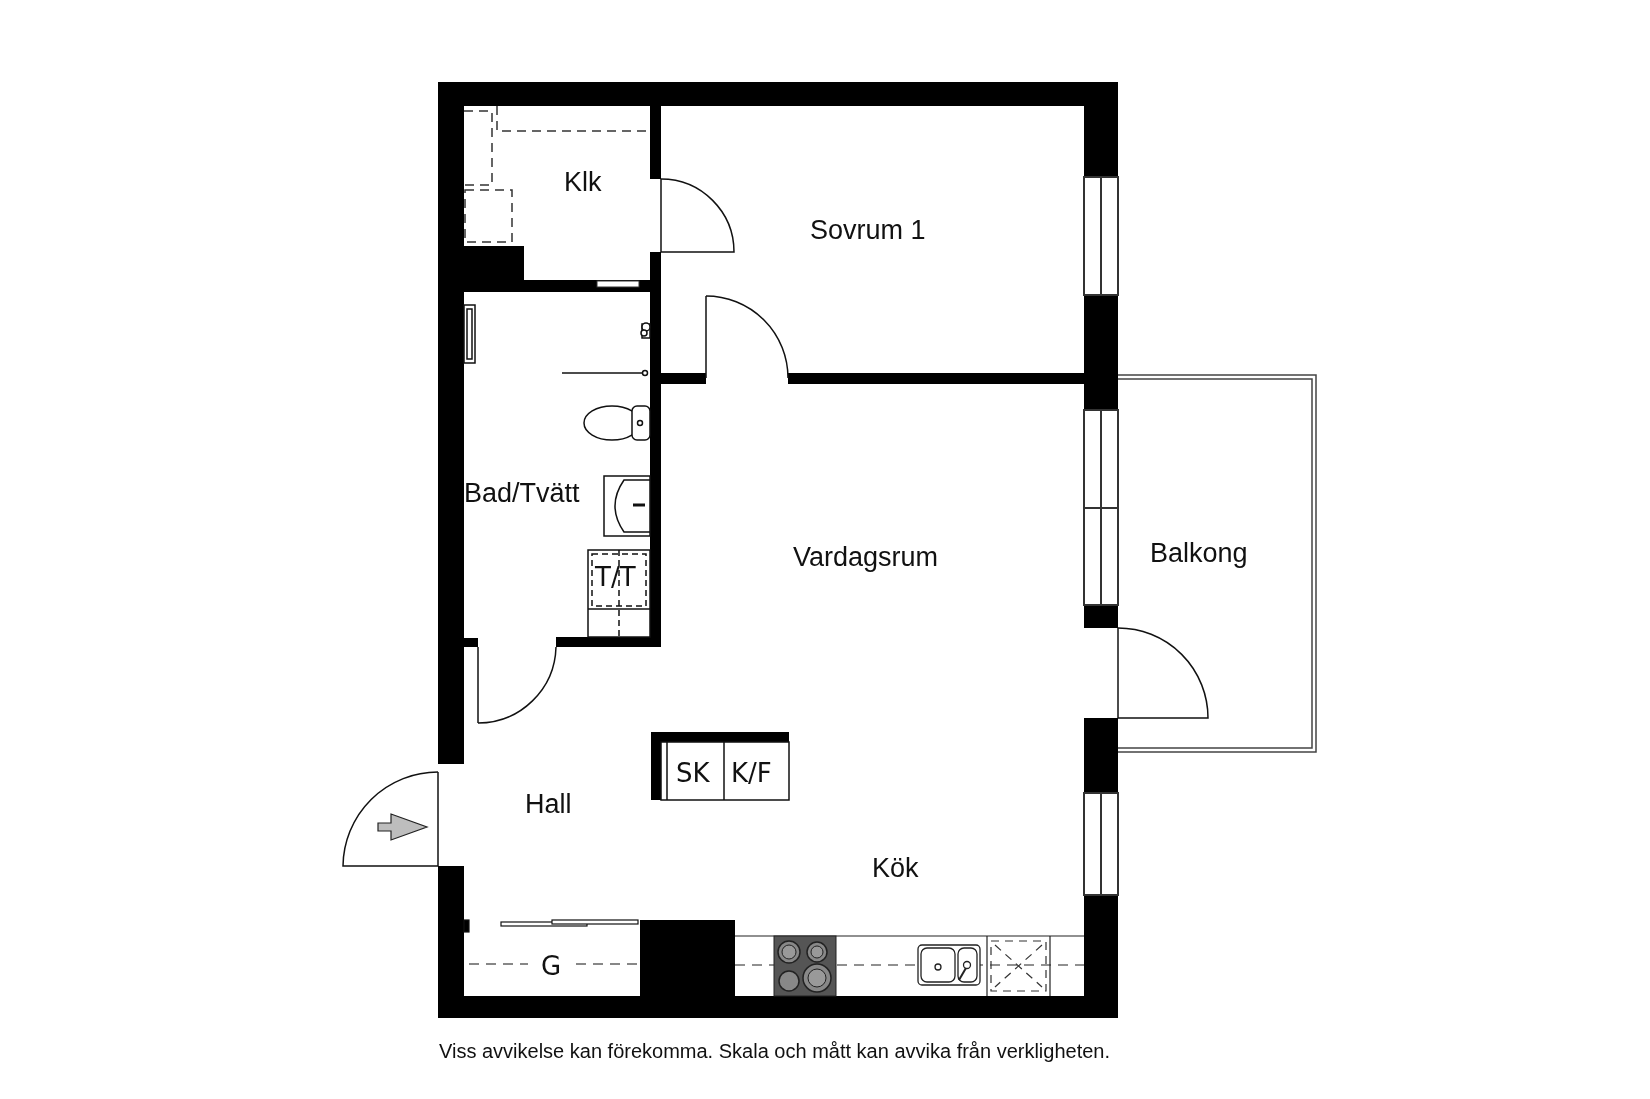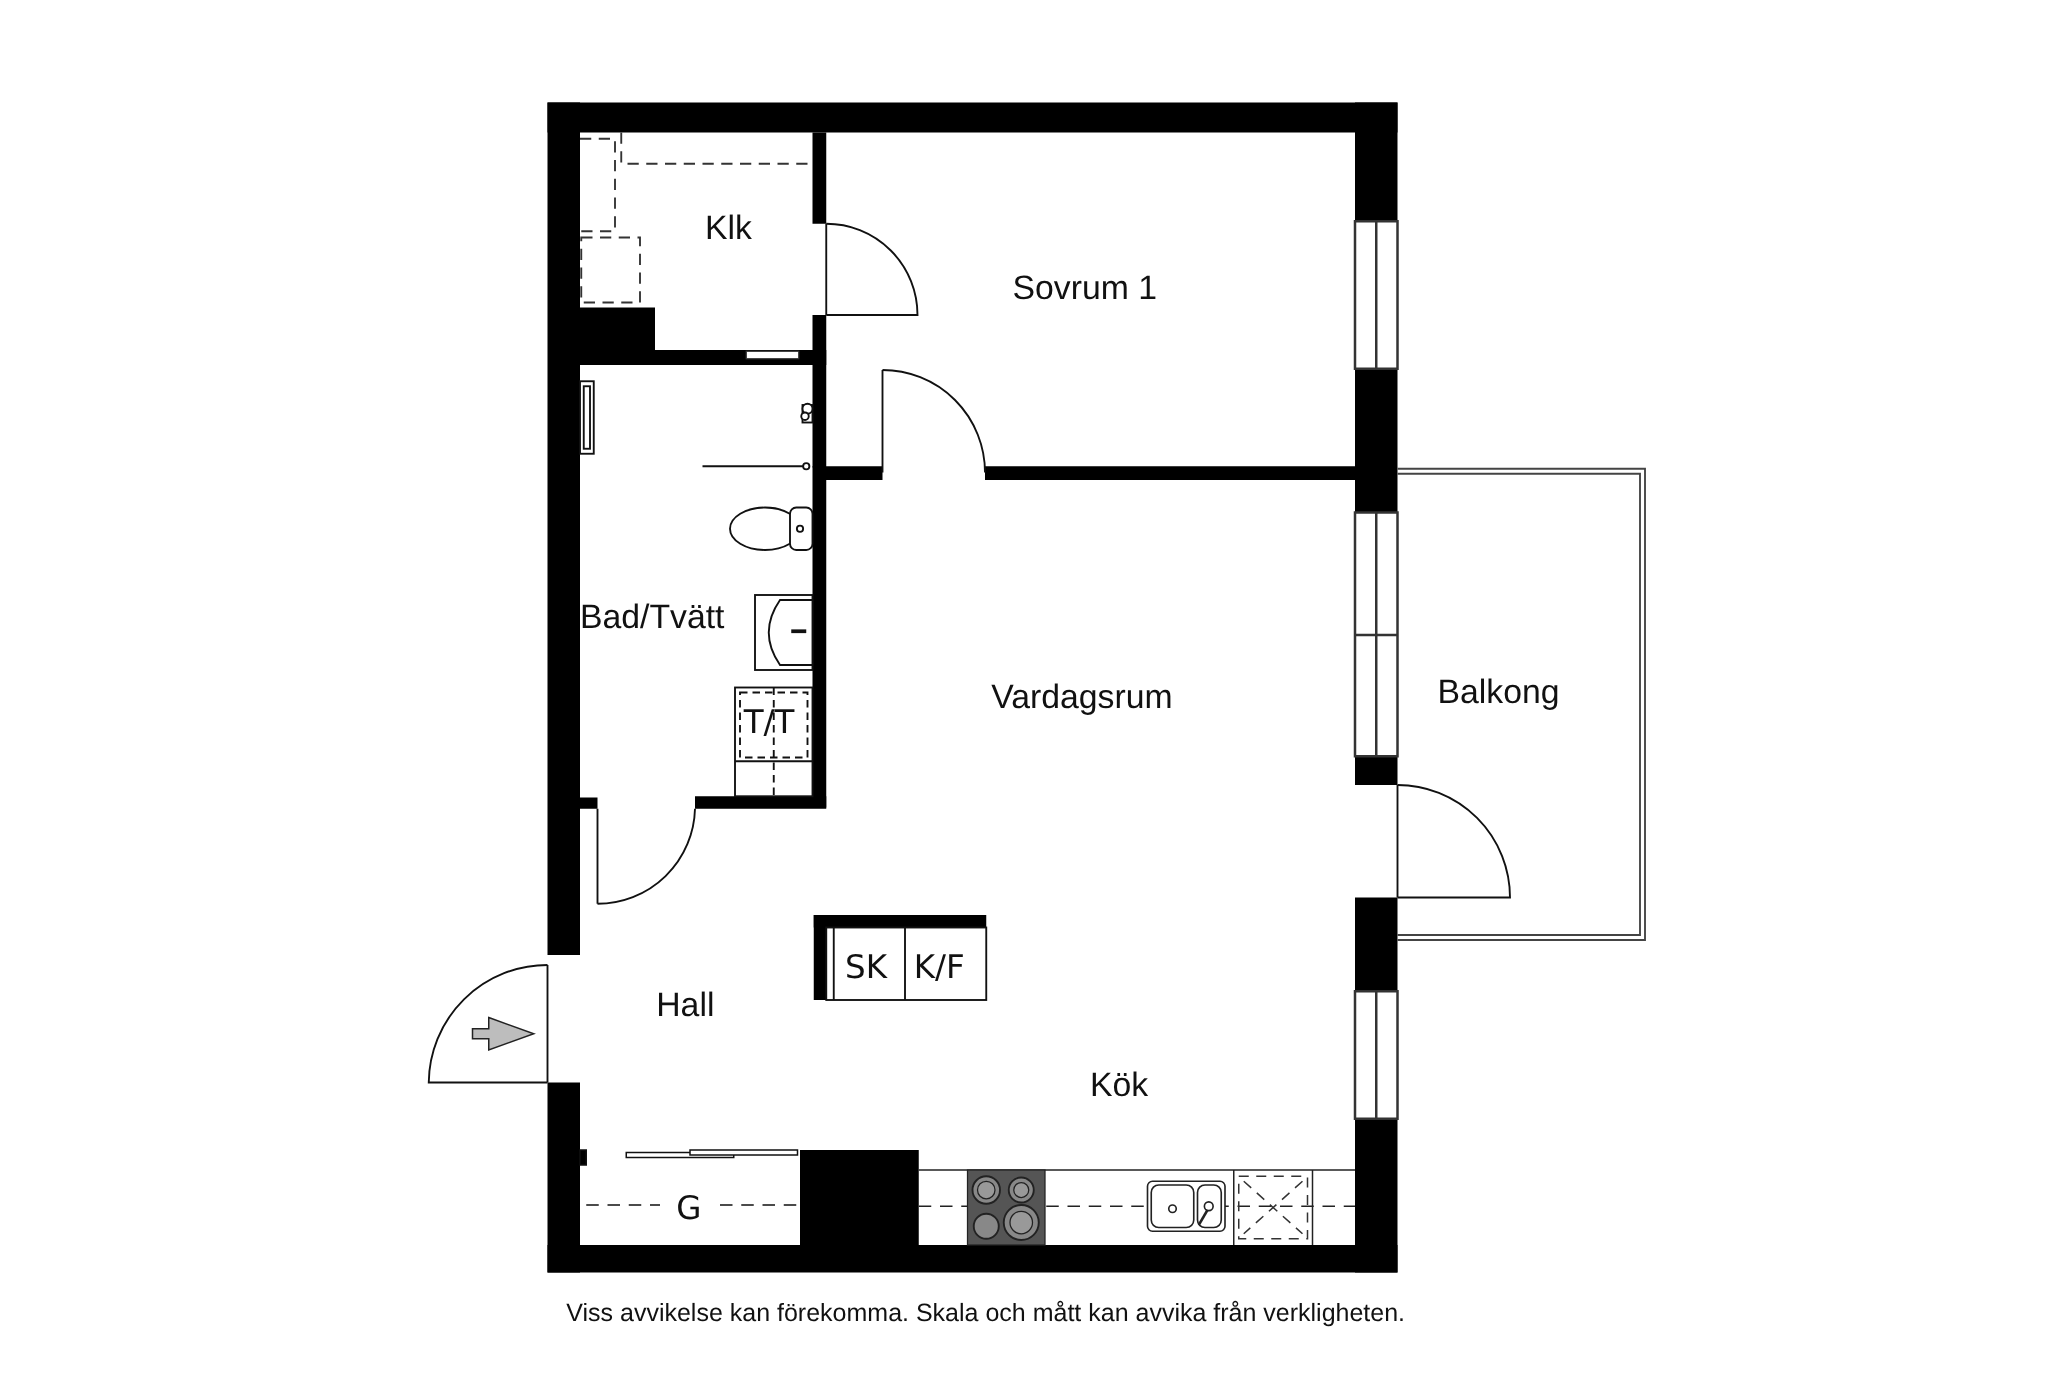--- a/index.html
+++ b/index.html
@@ -1,20 +1,20 @@
 <!DOCTYPE html>
 <html><head>
   <meta charset="utf-8">
   <style>
     html, body { margin: 0; padding: 0; background: #ffffff; }
     body { width: 1650px; height: 1099px; position: relative; overflow: hidden; font-family: "Liberation Sans", sans-serif; }
     svg { position: absolute; left: 0; top: 0; }
     .room-label { font-family: "Liberation Sans", sans-serif; font-size: 27px; fill: #111; }
     .fixture-label { font-family: "DejaVu Sans", sans-serif; font-size: 26px; fill: #111; }
-    .disclaimer { position: absolute; left: 453px; top: 1040px; font-size: 20px; color: #111; font-family: "Liberation Sans", sans-serif; white-space: nowrap; }
+    .disclaimer { position: absolute; left: 439px; top: 1040px; font-size: 20px; color: #111; font-family: "Liberation Sans", sans-serif; white-space: nowrap; }
   </style>
 </head>
 <body>
 
 <svg width="1650" height="1099" viewBox="0 0 1650 1099">
 
   <g fill="#000">
 
     <rect x="438" y="82" width="680" height="24"></rect>
 

